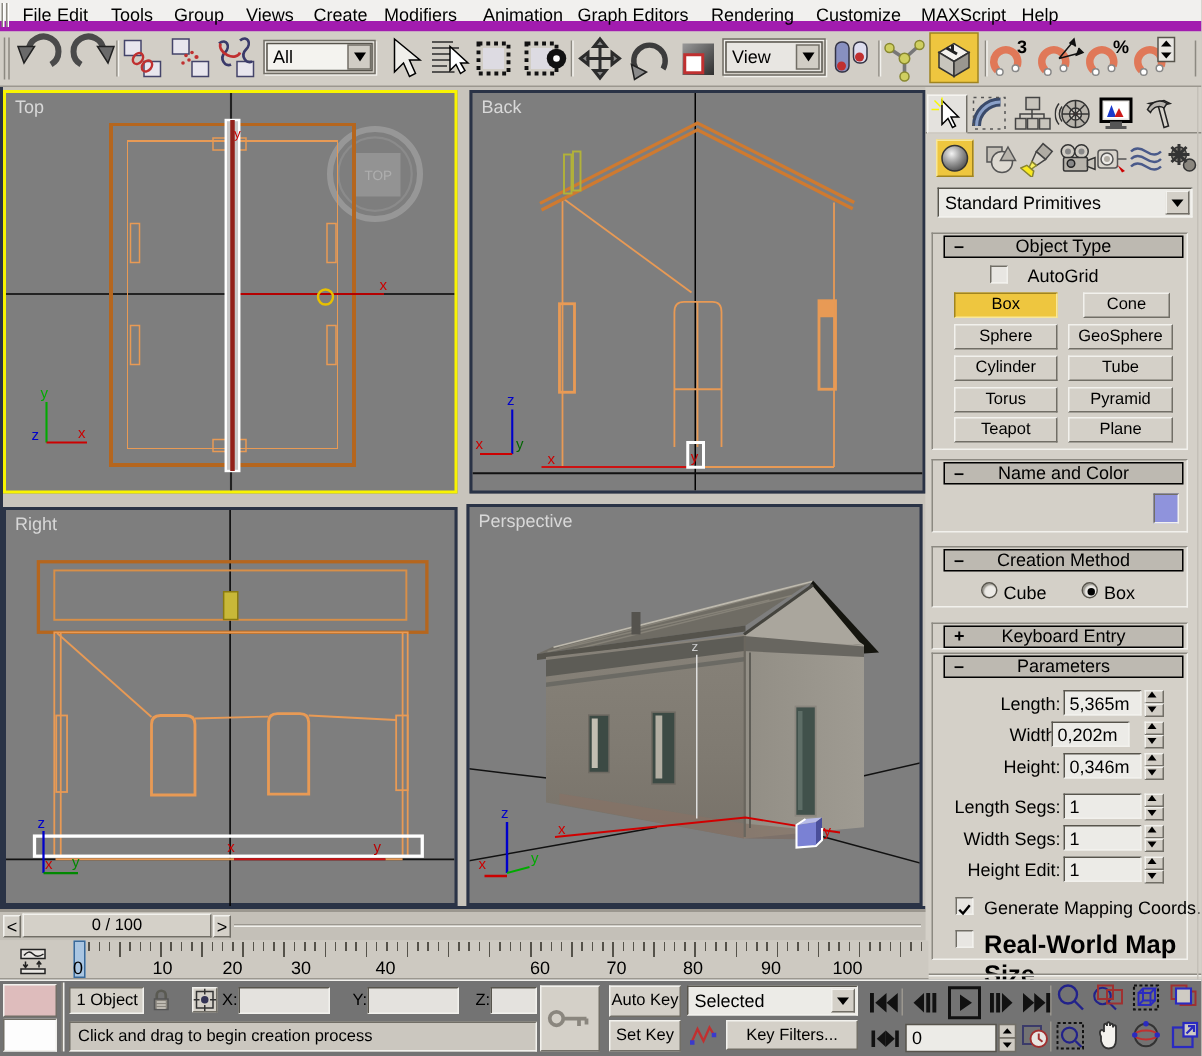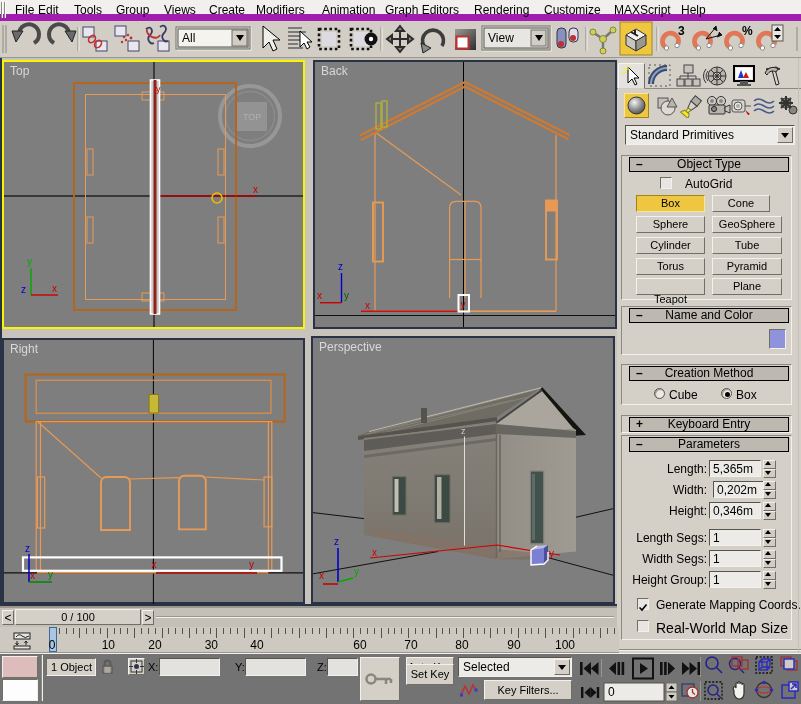--- a/index.html
+++ b/index.html
@@ -552,28 +552,28 @@
             <path d="M3 5 L11 5 L7 10 Z" fill="#000"></path>
           </svg>
     </div>
   </div>
 
   <div class="abs" style="left:4px;top:97px;width:171px;height:145px;border:1px solid;border-color:#8c8981 #f2f1ed #f2f1ed #8c8981;"></div>
   <div class="abs rollhead" style="left:12px;top:99px;width:160px;height:15px;">Object Type<b>–</b></div>
   <div class="abs" style="left:43px;top:119px;width:12px;height:12px;background:#e8e6e2;border:1px solid;border-color:#716e66 #f2f1ed #f2f1ed #716e66;"></div>
   <span class="abs" style="left:68px;top:119px;font-size:12px;">AutoGrid</span>
   <div class="abs btn" style="left:19px;top:137px;width:69px;height:17px;background:#eec63f;border-color:#a08420 #f8e79a #f8e79a #a08420;padding-top:1px;">Box</div>
-  <div class="abs btn" style="left:95px;top:137px;width:58px;height:17px;padding-top:1px;">Cone</div>
+  <div class="abs btn" style="left:105px;top:137px;width:58px;height:17px;padding-top:1px;">Cone</div>
   <div class="abs btn" style="left:19px;top:158px;width:69px;height:17px;padding-top:1px;">Sphere</div>
   <div class="abs btn" style="left:95px;top:158px;width:70px;height:17px;padding-top:1px;">GeoSphere</div>
   <div class="abs btn" style="left:19px;top:179px;width:69px;height:17px;padding-top:1px;">Cylinder</div>
   <div class="abs btn" style="left:95px;top:179px;width:70px;height:17px;padding-top:1px;">Tube</div>
   <div class="abs btn" style="left:19px;top:200px;width:69px;height:17px;padding-top:1px;">Torus</div>
   <div class="abs btn" style="left:95px;top:200px;width:70px;height:17px;padding-top:1px;">Pyramid</div>
-  <div class="abs btn" style="left:19px;top:220px;width:69px;height:17px;padding-top:14px;text-align:center;">Teapot</div>
+  <div class="abs btn" style="left:19px;top:220px;width:69px;height:17px;padding-top:1px;text-align:center;">Teapot</div>
   <div class="abs btn" style="left:95px;top:220px;width:70px;height:17px;padding-top:1px;">Plane</div>
 
   <div class="abs" style="left:4px;top:248px;width:171px;height:49px;border:1px solid;border-color:#8c8981 #f2f1ed #f2f1ed #8c8981;"></div>
   <div class="abs rollhead" style="left:12px;top:250px;width:160px;height:15px;">Name and Color<b>–</b></div>
   <div class="abs" style="left:152px;top:271px;width:17px;height:20px;background:#8f93dc;border:1px solid;border-color:#716e66 #f2f1ed #f2f1ed #716e66;"></div>
 
   <div class="abs" style="left:4px;top:306px;width:171px;height:41px;border:1px solid;border-color:#8c8981 #f2f1ed #f2f1ed #8c8981;"></div>
   <div class="abs rollhead" style="left:12px;top:308px;width:160px;height:15px;">Creation Method<b>–</b></div>
   <div class="abs radio" style="left:37px;top:330px;"></div>
   <span class="abs" style="left:52px;top:330px;font-size:12px;">Cube</span>
@@ -585,21 +585,21 @@
 
   <div class="abs" style="left:4px;top:377px;width:171px;height:205px;border:1px solid;border-color:#8c8981 #f2f1ed #f2f1ed #8c8981;"></div>
   <div class="abs rollhead" style="left:12px;top:379px;width:160px;height:15px;">Parameters<b>–</b></div>
   <div class="abs plabel" style="left:0px;top:404px;width:90px;">Length:</div>
   <div class="abs pfield" style="left:92px;top:402px;">5,365m</div>
   <div class="abs spinner" style="left:146px;top:402px;">
         <i class="uptri"></i>
         <i class="dntri"></i>
       </div>
   <div class="abs plabel" style="left:0px;top:425px;width:90px;">Width:</div>
-  <div class="abs pfield" style="left:96px;top:423px;">0,202m</div>
+  <div class="abs pfield" style="left:84px;top:423px;">0,202m</div>
   <div class="abs spinner" style="left:146px;top:423px;">
         <i class="uptri"></i>
         <i class="dntri"></i>
       </div>
   <div class="abs plabel" style="left:0px;top:446px;width:90px;">Height:</div>
   <div class="abs pfield" style="left:92px;top:444px;">0,346m</div>
   <div class="abs spinner" style="left:146px;top:444px;">
         <i class="uptri"></i>
         <i class="dntri"></i>
       </div>
@@ -608,52 +608,52 @@
   <div class="abs spinner" style="left:146px;top:471px;">
         <i class="uptri"></i>
         <i class="dntri"></i>
       </div>
   <div class="abs plabel" style="left:0px;top:494px;width:90px;">Width Segs:</div>
   <div class="abs pfield" style="left:92px;top:492px;">1</div>
   <div class="abs spinner" style="left:146px;top:492px;">
         <i class="uptri"></i>
         <i class="dntri"></i>
       </div>
-  <div class="abs plabel" style="left:0px;top:515px;width:90px;">Height Group:</div>
+  <div class="abs plabel" style="left:0px;top:515px;width:90px;">Height Edit:</div>
   <div class="abs pfield" style="left:92px;top:513px;">1</div>
   <div class="abs spinner" style="left:146px;top:513px;">
         <i class="uptri"></i>
         <i class="dntri"></i>
       </div>
   <div class="abs" style="left:20px;top:540px;width:12px;height:12px;background:#e8e6e2;border:1px solid;border-color:#716e66 #f2f1ed #f2f1ed #716e66;"><svg width="10" height="10" viewBox="0 0 10 10">
           <path d="M1.5 4.5 L4 7 L8.5 1.5" fill="none" stroke="#000" stroke-width="1.6"></path>
         </svg></div>
   <span class="abs" style="left:39px;top:540px;font-size:12px;">Generate Mapping Coords.</span>
   <div class="abs" style="left:20px;top:562px;width:12px;height:12px;background:#e8e6e2;border:1px solid;border-color:#716e66 #f2f1ed #f2f1ed #716e66;"></div>
-  <span class="abs" style="left:39px;top:562px;font-size:14px;">Real-World Map Size</span>
+  <span class="abs" style="left:39px;top:562px;font-size:17px;font-weight:bold;">Real-World Map Size</span>
   <div class="abs" style="left:2px;top:591px;width:182px;height:2px;border-top:1px solid #8c8981;border-bottom:1px solid #f2f1ed;"></div>
       <div class="abs" style="left:181px;top:0px;width:1px;height:596px;background:#c4c0b8;"></div>
 </div>
 
 <div id="tslider">
   <div class="abs" style="left:0;top:0;width:617px;height:2px;background:#9b978f;"></div>
   <div class="abs btn" style="left:2px;top:4px;width:12px;height:15px;font-size:12px;line-height:14px;">&lt;</div>
   <div class="abs btn" style="left:15px;top:3px;width:126px;height:16px;font-size:11px;line-height:15px;">0 / 100</div>
   <div class="abs btn" style="left:142px;top:4px;width:12px;height:15px;font-size:12px;line-height:14px;">&gt;</div>
   <div class="abs" style="left:156px;top:10px;width:458px;height:2px;border-top:1px solid #9b978f;border-bottom:1px solid #f2f1ed;"></div>
 </div>
 <div id="ruler">
   <div class="abs" style="left:52px;top:1px;width:566px;height:6px;background:repeating-linear-gradient(90deg,#55524a 0px,#55524a 1px,transparent 1px,transparent 6.85px);"></div>
   <div class="abs" style="left:52px;top:1px;width:566px;height:10px;background:repeating-linear-gradient(90deg,#55524a 0px,#55524a 1px,transparent 1px,transparent 27.4px);"></div>
   <div class="abs" style="left:49px;top:0px;width:8px;height:25px;background:#aac6e2;border:1px solid #3a6a9a;"></div>
       <div class="abs" id="rlabels" style="left:0;top:11px;width:619px;height:14px;font-size:12px;color:#000;">
         <span class="abs" style="left:40px;top:0;width:24px;text-align:center;">0</span>
         <span class="abs" style="left:91px;top:0;width:24px;text-align:right;">10</span>
         <span class="abs" style="left:143px;top:0;width:24px;text-align:center;">20</span>
-        <span class="abs" style="left:194px;top:0;width:24px;text-align:right;">30</span>
+        <span class="abs" style="left:194px;top:0;width:24px;text-align:left;">30</span>
         <span class="abs" style="left:245px;top:0;width:24px;text-align:center;">40</span>
         <span class="abs" style="left:296px;top:0;width:24px;text-align:center;margin-top:26px;">50</span>
         <span class="abs" style="left:348px;top:0;width:24px;text-align:center;">60</span>
         <span class="abs" style="left:399px;top:0;width:24px;text-align:center;">70</span>
         <span class="abs" style="left:450px;top:0;width:24px;text-align:center;">80</span>
         <span class="abs" style="left:502px;top:0;width:24px;text-align:center;">90</span>
         <span class="abs" style="left:553px;top:0;width:24px;text-align:center;">100</span>
       </div>
   <div class="abs" style="left:13px;top:5px;width:19px;height:18px;">
     <svg width="19" height="18" viewBox="0 0 19 18">
@@ -702,22 +702,23 @@
   <div class="abs raised" style="left:360px;top:4px;width:40px;height:44px;">
     <svg width="38" height="42" viewBox="0 0 38 42">
           <g stroke="#8a867e" stroke-width="2.5" fill="none">
             <circle cx="10" cy="21" r="4.5"></circle>
             <line x1="14" y1="21" x2="30" y2="21"></line>
             <line x1="25" y1="21" x2="25" y2="26"></line>
             <line x1="30" y1="21" x2="30" y2="25"></line>
           </g>
         </svg>
   </div>
+  <div class="abs sunken" style="left:46px;top:28px;width:312px;height:20px;font-size:11px;padding:3px 0 0 5px;background:#cbc7bf;">Click and drag to begin creation process</div>
   <div class="abs btn" style="left:406px;top:4px;width:48px;height:21px;line-height:19px;">Auto Key</div>
-  <div class="abs btn" style="left:406px;top:11px;width:48px;height:21px;line-height:19px;">Set Key</div>
+  <div class="abs btn" style="left:406px;top:27px;width:48px;height:21px;line-height:19px;">Set Key</div>
   <div class="abs field" style="left:458px;top:4px;width:114px;height:20px;">
     <span class="abs" style="left:4px;top:2px;font-size:12px;">Selected</span>
     <div class="abs raised" style="right:1px;top:1px;width:16px;height:16px;"><svg width="14" height="14" viewBox="0 0 14 14">
             <path d="M3 5 L11 5 L7 10 Z" fill="#000"></path>
           </svg></div>
   </div>
   <div class="abs" style="left:459px;top:27px;width:19px;height:20px;">
     <svg width="19" height="20" viewBox="0 0 19 20">
           <path d="M2 15 L6 6 L10 14 L14 5 L17 10" fill="none" stroke="#c03030" stroke-width="1.6"></path>
           <g fill="#3a3acc">

